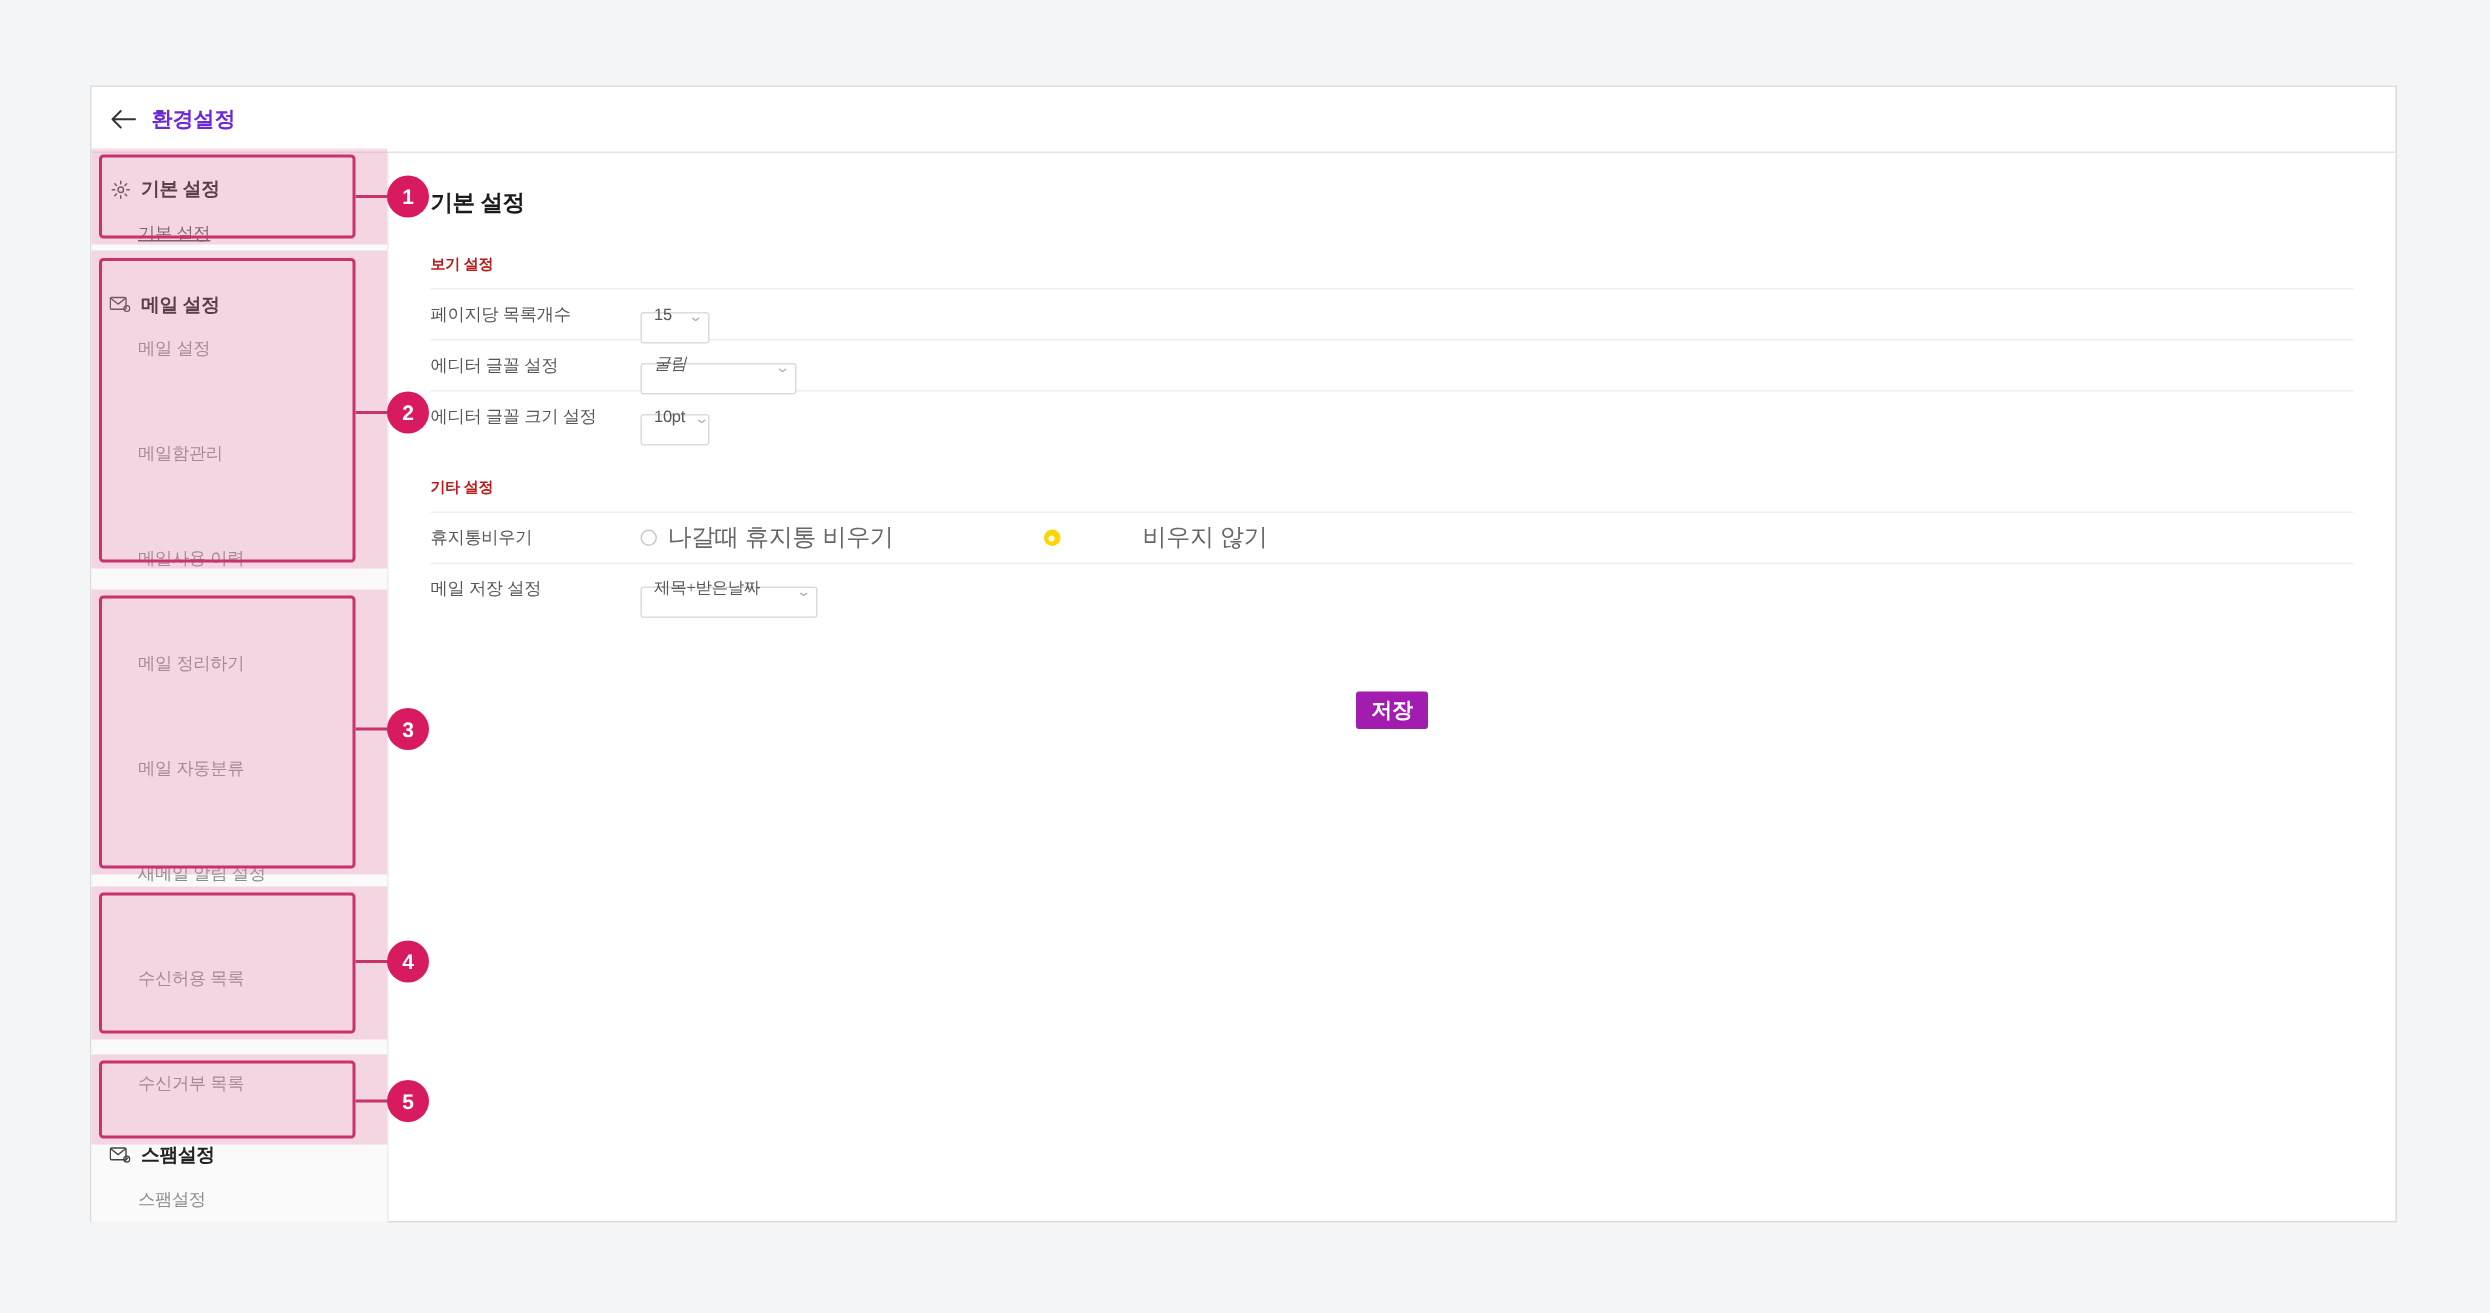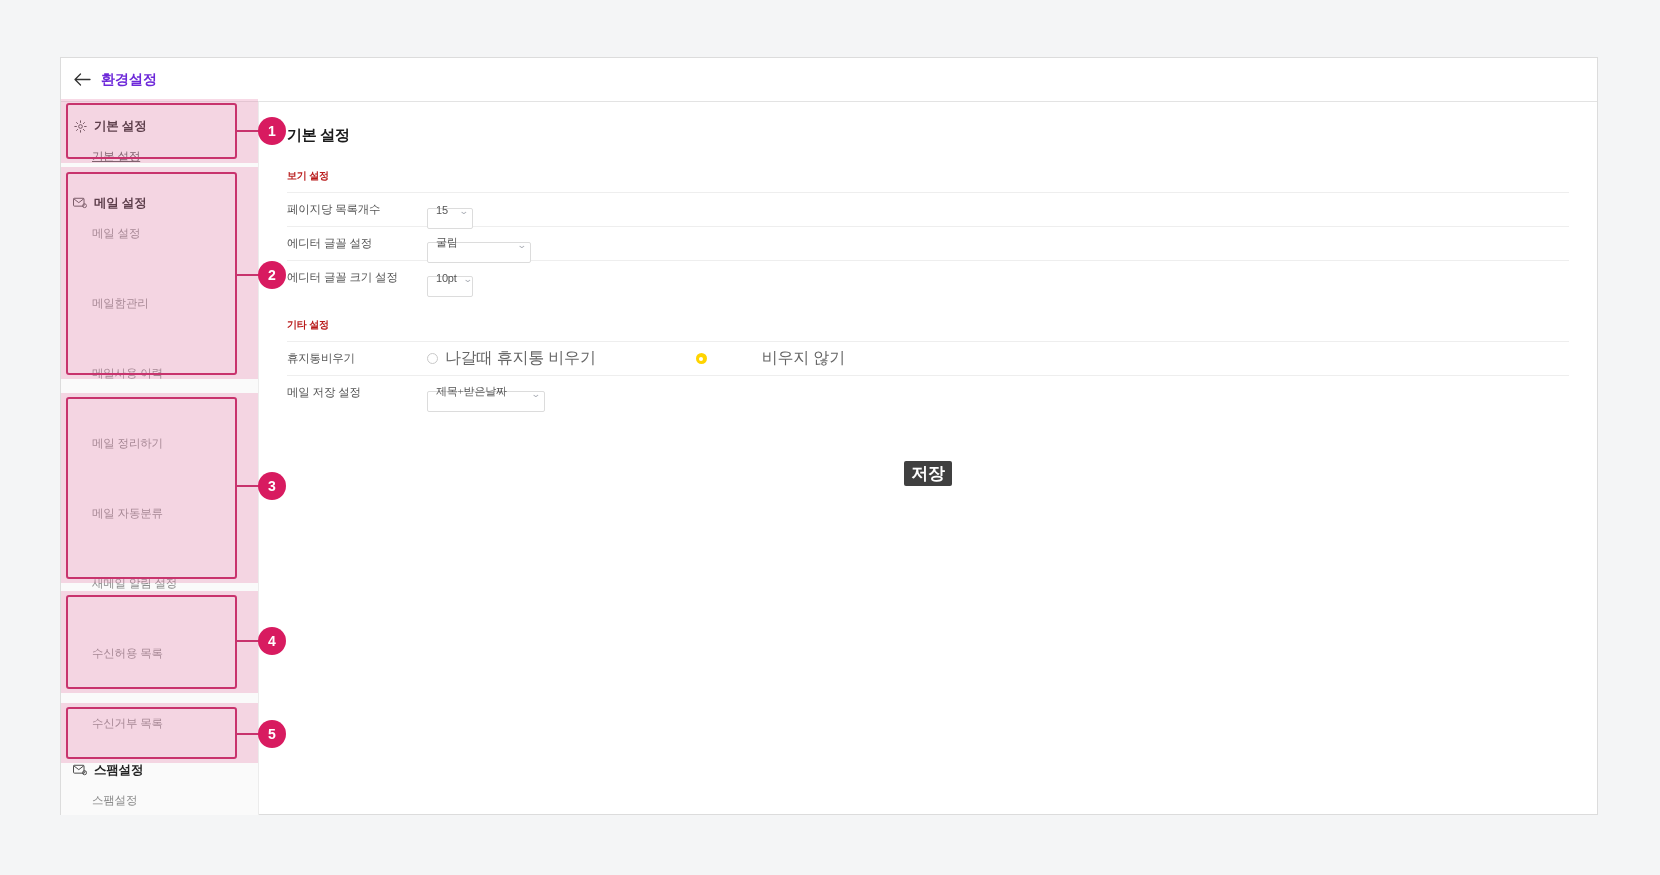--- a/index.html
+++ b/index.html
@@ -109,21 +109,21 @@
     font-size: 11px; color: #555;
     cursor: pointer;
     letter-spacing: -.2px;
     margin-top: 17px;
   }
   .select .chev {
     color: #a9adb5; font-size: 9px; margin-left: 7px;
     transform: scaleX(1.35); line-height: 1;
   }
   .select.w-small { width: 46px; }
-  .select.w-mid   { width: 104px; }
+  .select.w-mid   { width: 104px; font-style: italic; }
   .select.w-large { width: 118px; font-family: Liberation Serif, serif; }
 
   .radio-wrap { display: flex; align-items: center; cursor: pointer; }
   .radio-wrap + .radio-wrap { margin-left: 100px; gap: 48px; }
   .radio {
     width: 11px; height: 11px; border-radius: 50%;
     border: 1px solid #c9c9c9; background: #fff;
     flex: none;
   }
   .radio.checked {
@@ -137,22 +137,22 @@
   .radio-label {
     font-size: 16px; color: #666; margin-left: 7px;
     letter-spacing: -.2px;
   }
 
   .save-wrap {
     display: flex; justify-content: center;
     margin-top: 52px;
   }
   .save-button {
-    background: #404040; color: #fff;
-    font-size: 17px; font-weight: bold;
+    background: #a21caf; color: #fff;
+    font-size: 14px; font-weight: bold;
     width: 48px; height: 25px;
     border: none; border-radius: 2px;
     cursor: pointer;
     letter-spacing: -.2px;
   }
 
   
   .ann-band {
     position: absolute;
     left: 61px; width: 197px;

